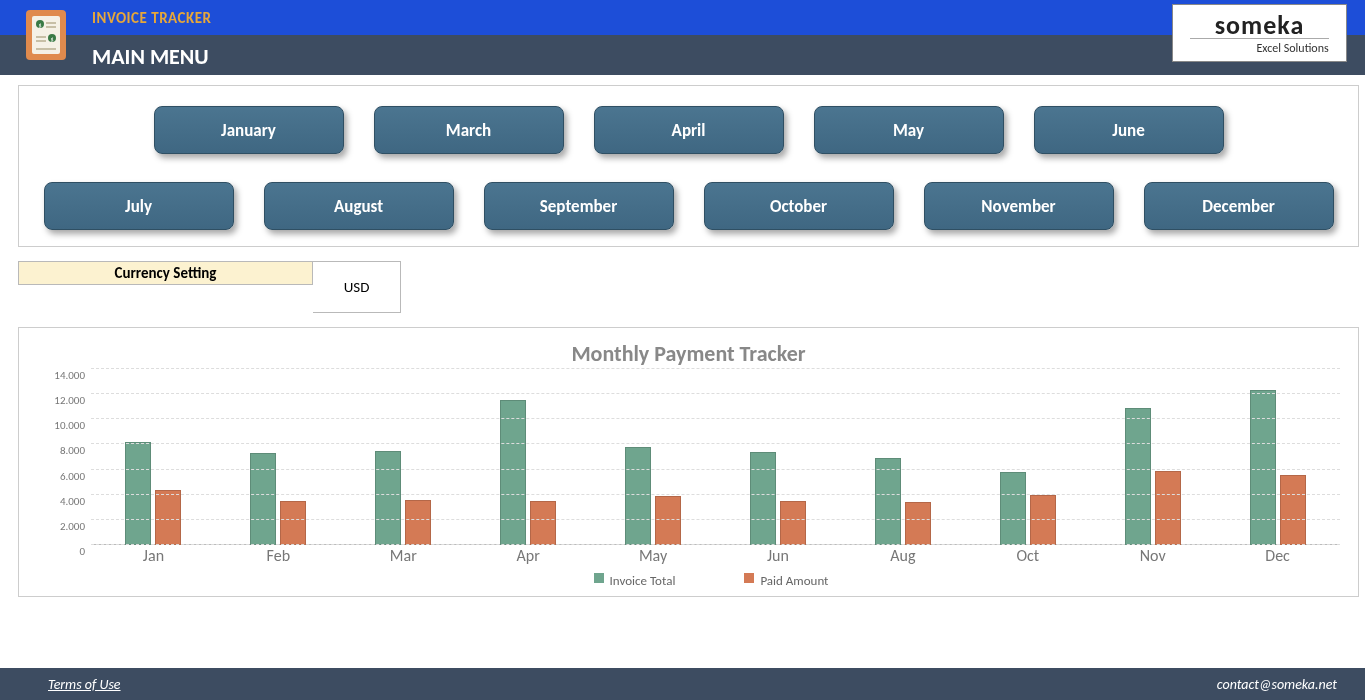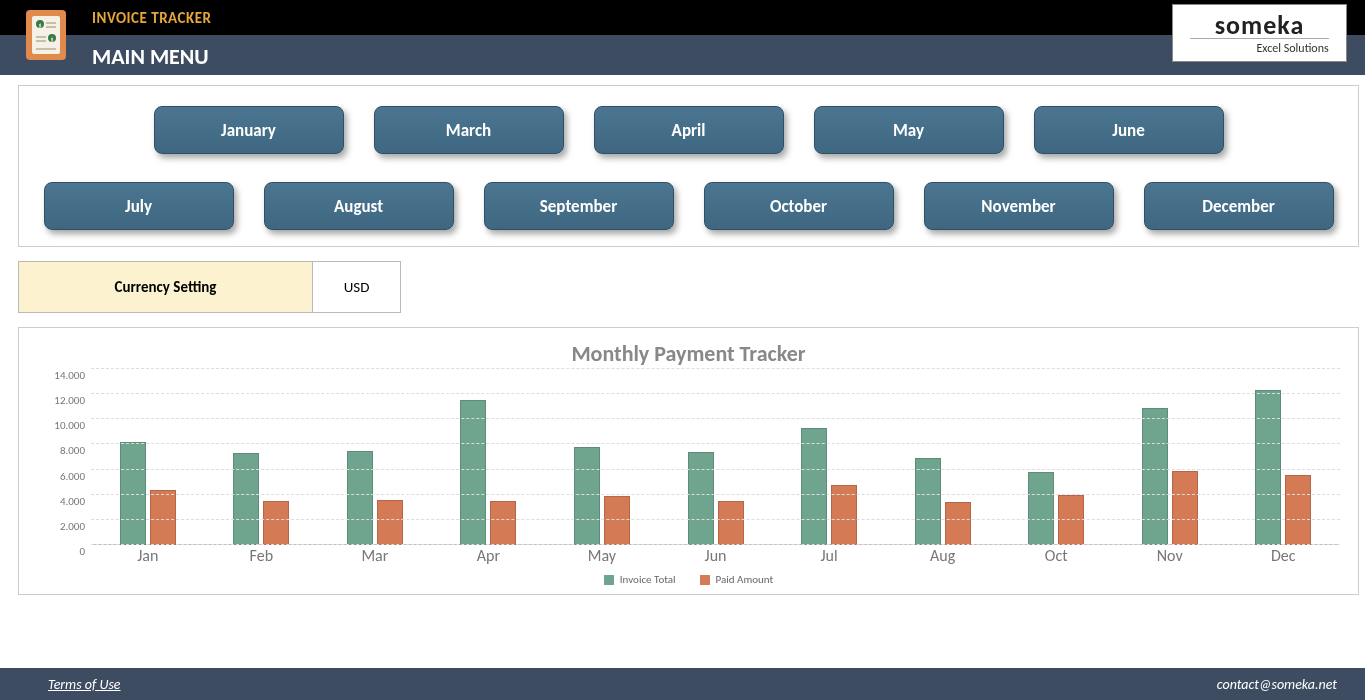--- a/index.html
+++ b/index.html
@@ -1,18 +1,18 @@
 <!DOCTYPE html>
 <html><head>
 <meta charset="utf-8">
 <style>
   * { box-sizing: border-box; margin: 0; padding: 0; }
   body { font-family: Calibri, Arial, sans-serif; background: #fff; width: 1365px; height: 700px; overflow: hidden; position: relative; }
 
-  .topbar { background: #000000; height: 35px; display: flex; align-items: center; padding-left: 92px; position: relative; }
+  .topbar { background: #1d4ed8; height: 35px; display: flex; align-items: center; padding-left: 92px; position: relative; }
   .topbar-title { color: #e6a73a; font-weight: bold; font-size: 15px; letter-spacing: 0.5px; }
   .logo-box { position: absolute; right: 18px; top: 4px; background: #fff; border: 1px solid #888; width: 175px; height: 58px; z-index: 10; display:flex; flex-direction:column; align-items:center; justify-content:center; }
   .logo-text { font-size: 26px; font-weight: bold; letter-spacing: 1px; color:#222; line-height:1; }
   .logo-sub { font-size: 12px; color:#333; border-top:1px solid #aaa; width:80%; text-align:right; padding-top:2px;}
 
   .subbar { background: #3d4c61; height: 40px; display: flex; align-items: center; padding-left: 92px; border-top: 2px solid #3d4c61; }
   .subbar-title { color: #fff; font-weight: bold; font-size: 22px; }
 
   .icon-invoice { position: absolute; left: 24px; top: 8px; width: 44px; height: 54px; z-index: 11; }
 
@@ -27,21 +27,21 @@
     background: linear-gradient(#4b7590, #3f6782);
     color: #fff; font-weight: bold; font-size: 17px;
     border: 1px solid #2f4f63; border-radius: 8px;
     display: flex; align-items: center; justify-content: center;
     box-shadow: 3px 4px 6px rgba(0,0,0,0.35);
     cursor: pointer;
   }
 
   .currency-wrap { display:flex; margin-top: 14px; }
   .currency-label {
-    width: 295px; height: 52px; border:1px solid #b9b9b9;
+    width: 295px; height: 24px; border:1px solid #b9b9b9;
     background:#fcf2d0; display:flex; align-items:center; justify-content:center;
     font-weight:bold; font-size:15px;
   }
   .currency-value {
     width: 88px; height:52px; border:1px solid #b9b9b9; border-left:none;
     display:flex; align-items:center; justify-content:center; font-size:15px;
   }
 
   .chart-card { margin-top: 14px; padding: 8px 18px 8px 18px; }
   .chart-title { text-align:center; color:#888; font-size:22px; font-weight:bold; margin: 4px 0 2px 0; }
@@ -53,21 +53,21 @@
   .grid-line { position:absolute; left:0; right:0; border-top:1px dashed #ddd; }
   .baseline { position:absolute; left:0; right:0; bottom:24px; border-top:1px solid #bbb; }
   .bars-row { position:absolute; left:0; right:0; bottom:24px; top:0; display:flex; }
   .bar-group { flex:1; display:flex; align-items:flex-end; justify-content:center; gap:4px; padding: 0 14px; position:relative; }
   .bar { width: 26px; border:1px solid rgba(0,0,0,0.15); }
   .bar-a { background:#6fa58e; }
   .bar-b { background:#d47a55; }
   .xlabel { position:absolute; bottom:-20px; left:0; right:0; text-align:center; font-size:16px; color:#777; }
 
   .legend { display:flex; justify-content:center; gap:24px; margin-top: 4px; }
-  .legend-item { display:flex; align-items:center; gap:6px; font-size:11px; color:#666; }
+  .legend-item { display:flex; align-items:flex-start; gap:6px; font-size:13px; color:#666;margin-left:45px; }
   .swatch { width:10px; height:10px; }
   .swatch-a { background:#6fa58e; }
   .swatch-b { background:#d47a55; }
 
   .footer {
     position:absolute; left:0; right:0; bottom:0; height:32px;
     background:#3d4c61; color:#fff; display:flex; align-items:center;
     padding: 0 28px 0 48px; font-size:14px; font-style:italic;
   }
   .footer .spacer { flex:1; }
@@ -170,25 +170,20 @@
               <div class="bar bar-a" style="height: 98.0571px;"></div>
               <div class="bar bar-b" style="height: 49.0286px;"></div>
               <div class="xlabel">May</div>
             </div>
             <div class="bar-group">
               <div class="bar bar-a" style="height: 93.0286px;"></div>
               <div class="bar bar-b" style="height: 44px;"></div>
               <div class="xlabel">Jun</div>
             </div>
             <div class="bar-group">
-              <div class="bar bar-a" style="height: 116.914px;"></div>
-              <div class="bar bar-b" style="height: 60.3429px;"></div>
-              <div class="xlabel">Jul</div>
-            </div>
-            <div class="bar-group">
               <div class="bar bar-a" style="height: 86.7429px;"></div>
               <div class="bar bar-b" style="height: 42.7429px;"></div>
               <div class="xlabel">Aug</div>
             </div>
             <div class="bar-group">
               <div class="bar bar-a" style="height: 72.9143px;"></div>
               <div class="bar bar-b" style="height: 50.2857px;"></div>
               <div class="xlabel">Oct</div>
             </div>
             <div class="bar-group">

